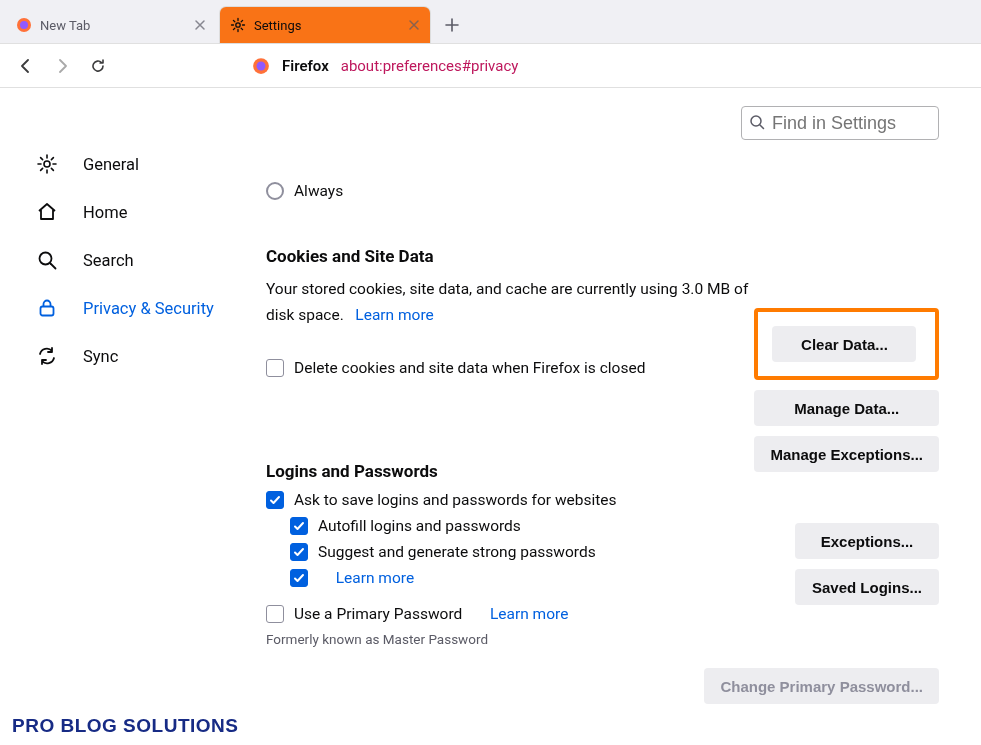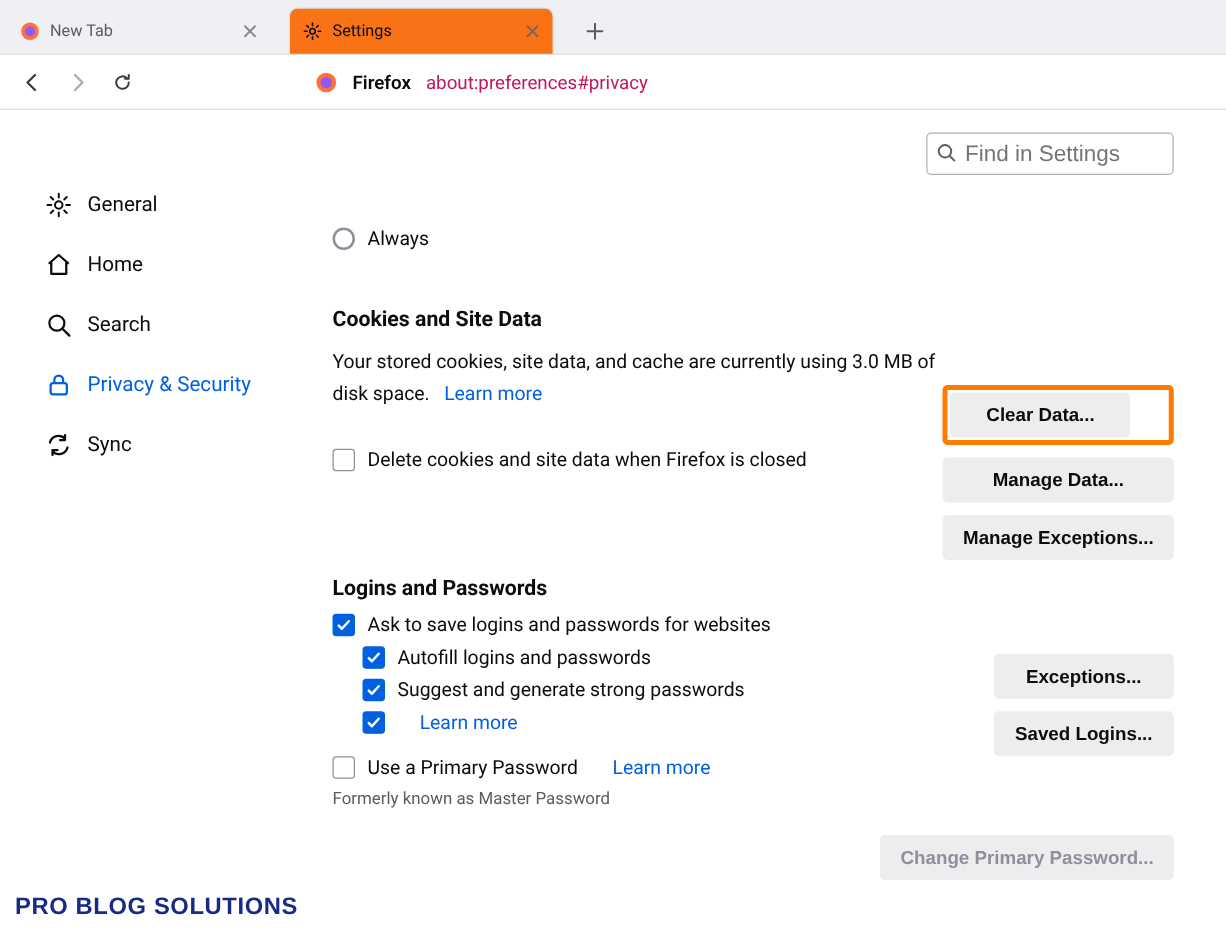--- a/index.html
+++ b/index.html
@@ -15,21 +15,21 @@
   }
 
   
   .tab-strip {
     height: 44px;
     background: #f0f0f4;
     border-bottom: 1px solid #e0e0e0;
     display: flex;
     align-items: flex-end;
     padding: 0 6px;
-    gap: 16px;
+    gap: 4px;
   }
   .tab {
     display: flex;
     align-items: center;
     height: 36px;
     min-width: 210px;
     padding: 0 10px;
     border-radius: 6px 6px 0 0;
     gap: 8px;
     color: #5b5b66;
@@ -76,21 +76,21 @@
     top: 88px; left: 0; right: 0; bottom: 0;
     display: flex;
   }
   .sidebar {
     width: 258px;
     padding: 52px 0 0 36px;
   }
   .sidebar-item {
     display: flex;
     align-items: center;
-    gap: 12px;
+    gap: 25px;
     height: 48px;
     font-size: 16.5px;
     cursor: pointer;
     color: #0c0c0d;
   }
   .sidebar-item.active { color: #0060df; }
   .sidebar-item .s-icon { width: 22px; height: 22px; display:flex; align-items:center; justify-content:center; }
 
   .main {
     flex: 1;
@@ -171,21 +171,21 @@
     font-size: 15px;
     font-weight: 600;
     padding: 0 16px;
     cursor: pointer;
     color: #0c0c0d;
   }
   .btn.disabled { color:#8f8f9d; cursor:default; }
   .highlight-box {
     border: 4px solid #ff7b00;
     border-radius: 4px;
-    padding: 2px;
+    padding: 14px;
     display: inline-flex;
   }
 
   .watermark {
     position: absolute;
     left: 12px; bottom: 8px;
     font-family: Arial, sans-serif;
     font-size: 19px;
     font-weight: 900;
     letter-spacing: .5px;

